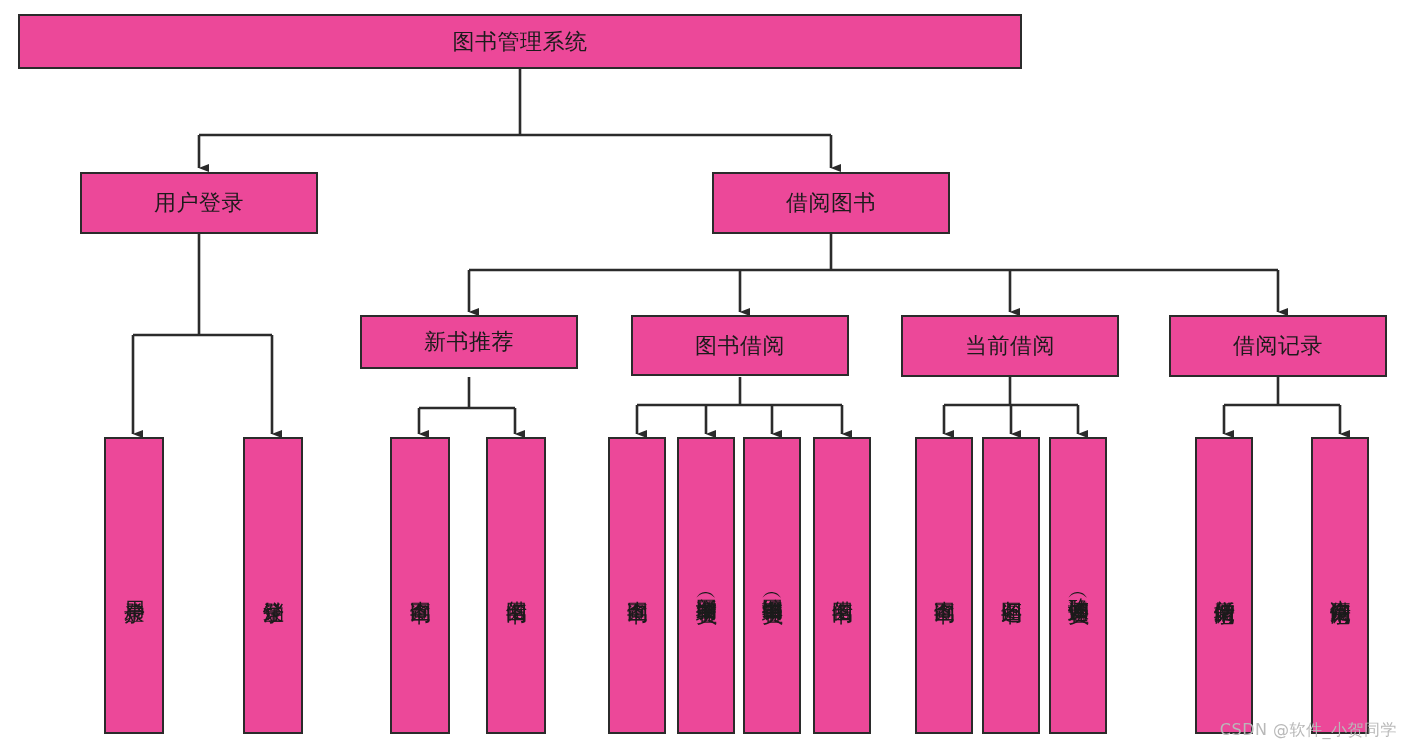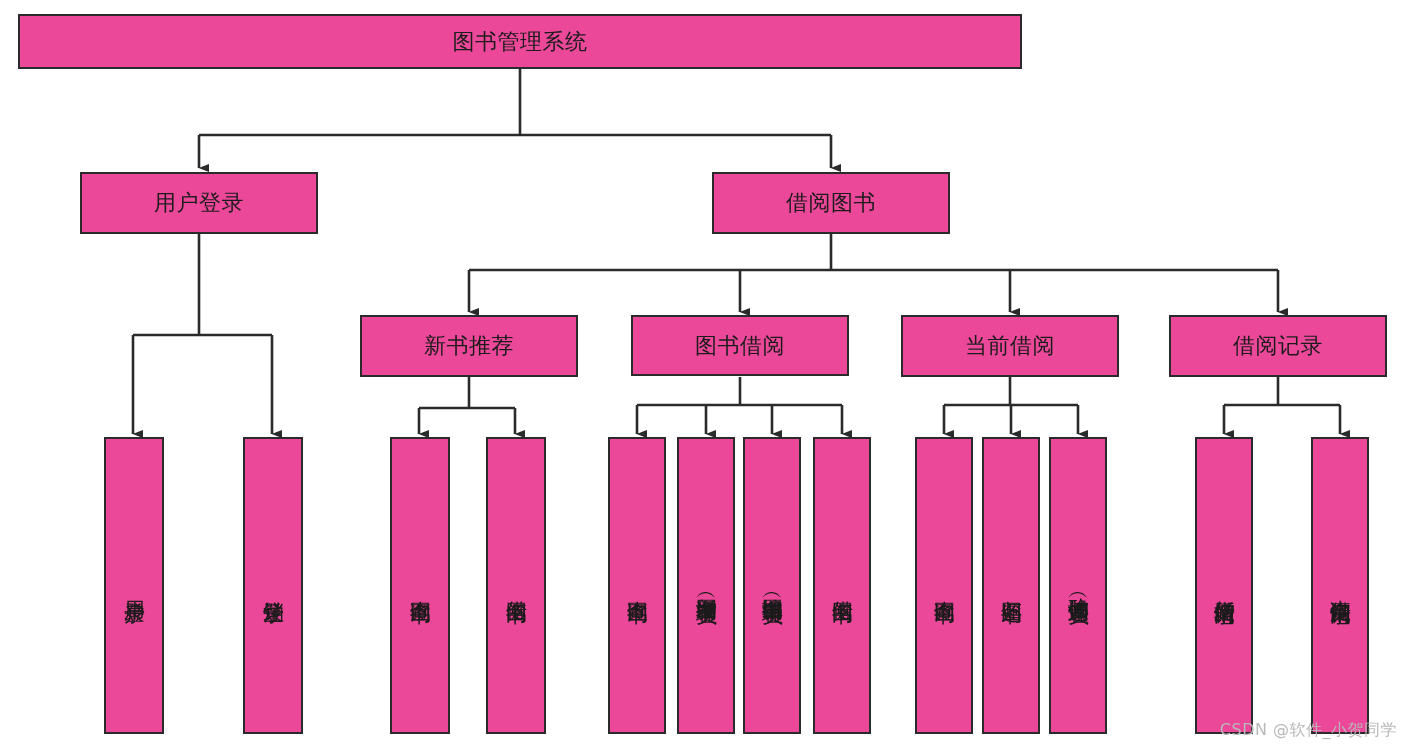--- a/index.html
+++ b/index.html
@@ -124,21 +124,21 @@
     <span class="label">图书管理系统</span>
   </div>
 
   <div class="node" style="left:80px; top:172px; width:238px; height:62px;">
     <span class="label">用户登录</span>
   </div>
   <div class="node" style="left:712px; top:172px; width:238px; height:62px;">
     <span class="label">借阅图书</span>
   </div>
 
-  <div class="node" style="left:360px; top:315px; width:218px; height:62px;">
+  <div class="node" style="left:360px; top:315px; width:218px; height:54px;">
     <span class="label">新书推荐</span>
   </div>
   <div class="node" style="left:631px; top:315px; width:218px; height:61px;">
     <span class="label">图书借阅</span>
   </div>
   <div class="node" style="left:901px; top:315px; width:218px; height:62px;align-items:center;">
     <span class="label">当前借阅</span>
   </div>
   <div class="node" style="left:1169px; top:315px; width:218px; height:62px;">
     <span class="label">借阅记录</span>

